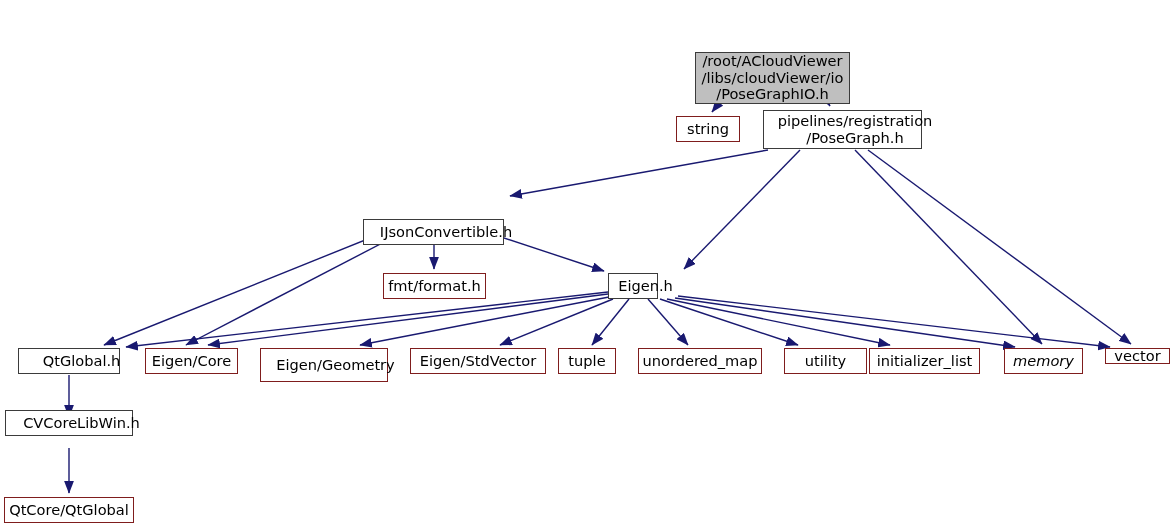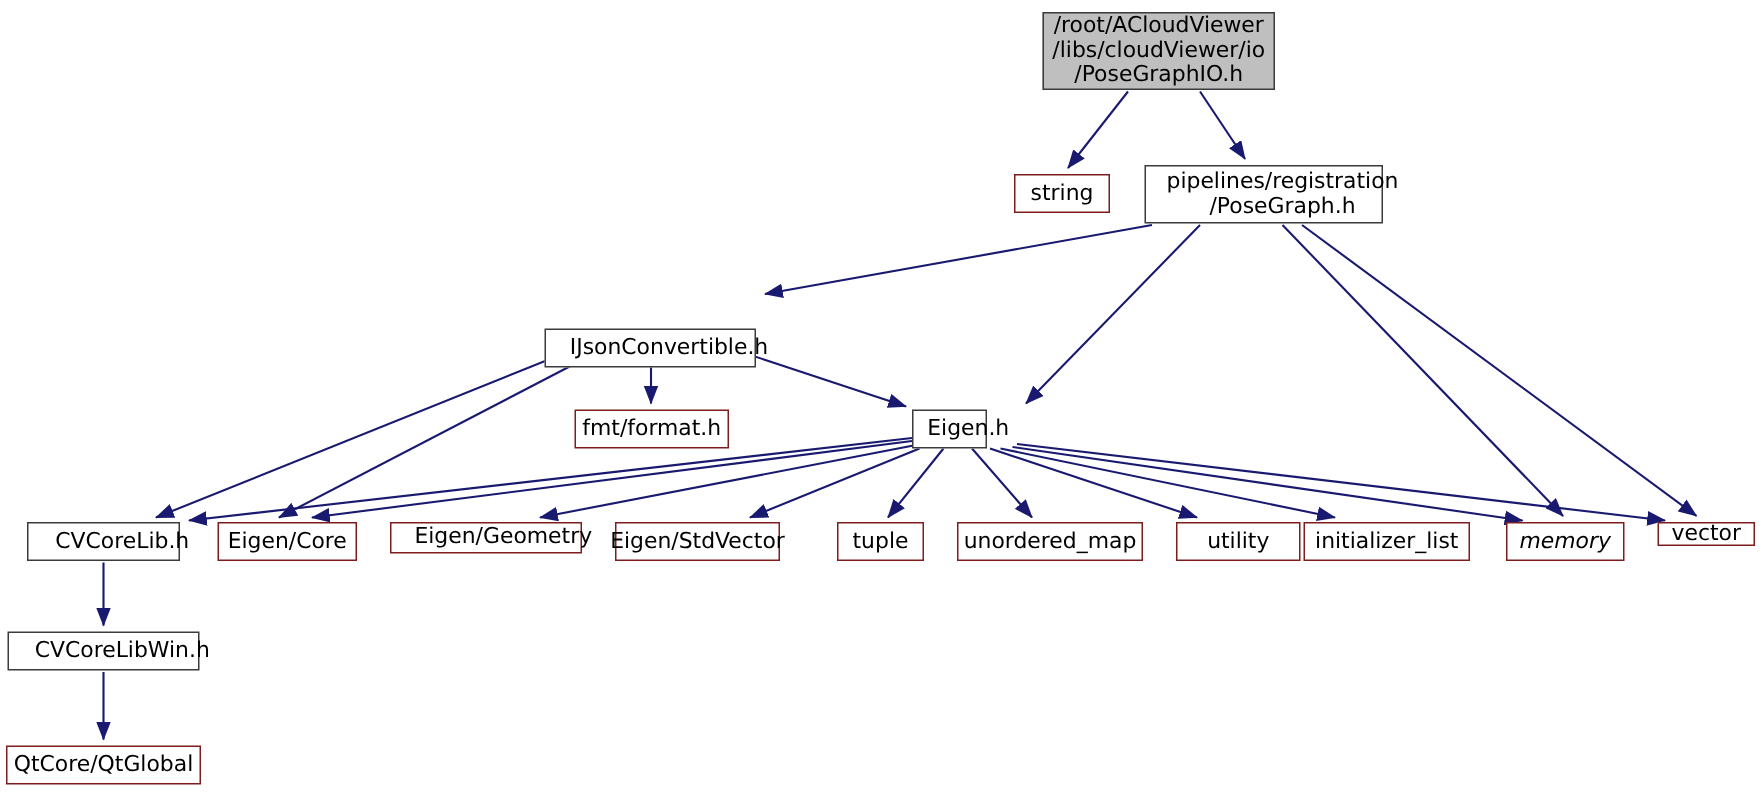--- a/index.html
+++ b/index.html
@@ -40,20 +40,21 @@
     border: 1px solid #7f1d1d;
     z-index: 2;
   }
   .node.thick {
     border: 1.6px solid #3b3b3b;
     padding-left: 25px;
   }
   .node.root {
     border: 1.6px solid #3b3b3b;
     background: #bfbfbf;
+    margin-top: 44px;
   }
   .node-label {
     display: block;
     white-space: pre-line;
   }
 </style>
 </head>
 <body>
 
 <div id="diagram-root">
@@ -93,27 +94,27 @@
   <div id="nodes-layer">
       <div class="node root" style="left: 695px; top: 8px; width: 155px; height: 52px;"><span class="node-label">/root/ACloudViewer
 /libs/cloudViewer/io
 /PoseGraphIO.h</span></div>
       <div class="node" style="left: 676px; top: 116px; width: 64px; height: 26px;"><span class="node-label">string</span></div>
       <div class="node thick" style="left: 763px; top: 110px; width: 159px; height: 39px;"><span class="node-label">pipelines/registration
 /PoseGraph.h</span></div>
       <div class="node thick" style="left: 363px; top: 199px; width: 141px; height: 26px; margin-top: 20px;"><span class="node-label">IJsonConvertible.h</span></div>
       <div class="node" style="left: 383px; top: 273px; width: 103px; height: 26px;"><span class="node-label">fmt/format.h</span></div>
       <div class="node thick" style="left: 608px; top: 273px; width: 50px; height: 26px;"><span class="node-label">Eigen.h</span></div>
-      <div class="node thick" style="left: 18px; top: 348px; width: 102px; height: 26px;"><span class="node-label">CVCoreLib.h</span></div>
+      <div class="node thick" style="left: 18px; top: 348px; width: 102px; height: 26px;"><span class="node-label">QtGlobal.h</span></div>
       <div class="node" style="left: 145px; top: 348px; width: 93px; height: 26px;"><span class="node-label">Eigen/Core</span></div>
-      <div class="node" style="left: 260px; top: 348px; width: 128px; height: 21px; padding-left: 23px;"><span class="node-label">Eigen/Geometry</span></div>
-      <div class="node" style="left: 410px; top: 348px; width: 110px; height: 26px;"><span class="node-label">Eigen/StdVector</span></div>
+      <div class="node" style="left: 260px; top: 348px; width: 128px; height: 34px; padding-left: 23px;"><span class="node-label">Eigen/Geometry</span></div>
+      <div class="node" style="left: 410px; top: 348px; width: 136px; height: 26px;"><span class="node-label">Eigen/StdVector</span></div>
       <div class="node" style="left: 558px; top: 348px; width: 58px; height: 26px;"><span class="node-label">tuple</span></div>
       <div class="node" style="left: 638px; top: 348px; width: 124px; height: 26px;"><span class="node-label">unordered_map</span></div>
       <div class="node" style="left: 784px; top: 348px; width: 83px; height: 26px;"><span class="node-label">utility</span></div>
       <div class="node" style="left: 869px; top: 348px; width: 111px; height: 26px;"><span class="node-label">initializer_list</span></div>
       <div class="node" style="left: 1004px; top: 348px; width: 79px; height: 26px; font-style: italic;"><span class="node-label">memory</span></div>
       <div class="node" style="left: 1105px; top: 348px; width: 65px; height: 16px;"><span class="node-label">vector</span></div>
-      <div class="node thick" style="left: 5px; top: 421px; width: 128px; height: 26px;"><span class="node-label">CVCoreLibWin.h</span></div>
+      <div class="node thick" style="left: 5px; top: 410px; width: 128px; height: 26px;"><span class="node-label">CVCoreLibWin.h</span></div>
       <div class="node" style="left: 4px; top: 497px; width: 130px; height: 26px;"><span class="node-label">QtCore/QtGlobal</span></div>
     </div>
 
 </div>
 
 </body></html>

